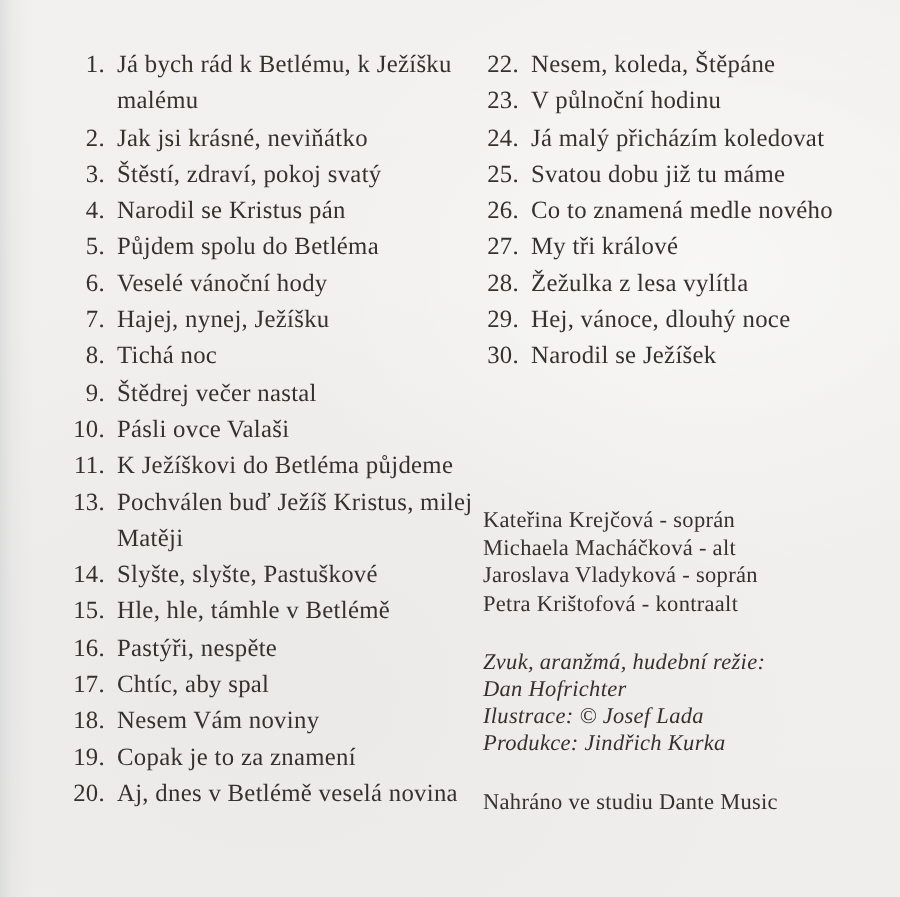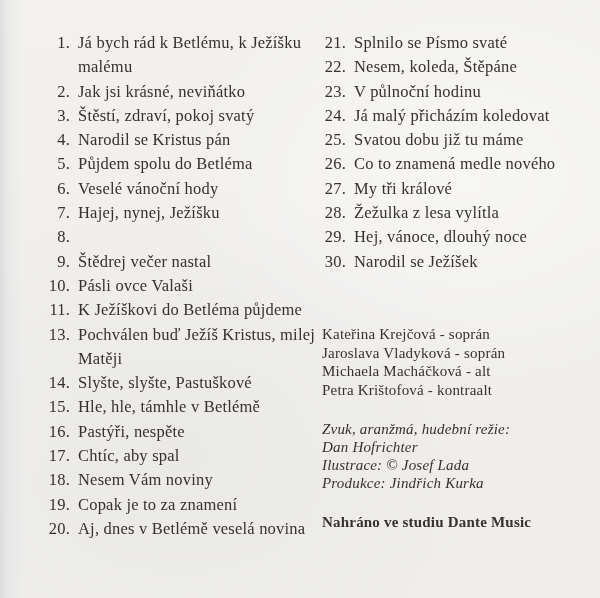--- a/index.html
+++ b/index.html
@@ -47,23 +47,23 @@
   
   .credits {
     position: absolute;
     left: 322px;
     top: 325px;
     width: 250px;
     font-size: 15px;
     line-height: 18.6px;
     letter-spacing: 0.2px;
   }
-  .credits .performers { margin-bottom: 21px; }
+  .credits .performers { margin-bottom: 21px; margin-top: 13px; }
   .credits .production .line { line-height: 18px; font-style: italic; }
-  .credits .studio { margin-top: 21px; font-weight: bold; }
+  .credits .studio { margin-top: 21px; }
   .credit-line { white-space: nowrap; }
 </style>
 </head>
 <body>
 
 <div class="page">
 
   <div class="tracklist left">
 
   <div class="track">
@@ -89,20 +89,21 @@
       <div class="track">
       <span class="num">6.</span>
       <span class="title">Veselé vánoční hody</span>
     </div>
       <div class="track">
       <span class="num">7.</span>
       <span class="title">Hajej, nynej, Ježíšku</span>
     </div>
       <div class="track">
       <span class="num">8.</span>
+      <span class="title">Tichá noc</span>
     </div>
       <div class="track">
       <span class="num">9.</span>
       <span class="title">Štědrej večer nastal</span>
     </div>
       <div class="track">
       <span class="num">10.</span>
       <span class="title">Pásli ovce Valaši</span>
     </div>
       <div class="track">
@@ -138,24 +139,20 @@
       <span class="title">Copak je to za znamení</span>
     </div>
       <div class="track">
       <span class="num">20.</span>
       <span class="title">Aj, dnes v Betlémě veselá novina</span>
     </div>
     </div>
 
   <div class="tracklist right">
 
-  <div class="track">
-      <span class="num">21.</span>
-      <span class="title">Splnilo se Písmo svaté</span>
-    </div>
       <div class="track">
       <span class="num">22.</span>
       <span class="title">Nesem, koleda, Štěpáne</span>
     </div>
       <div class="track">
       <span class="num">23.</span>
       <span class="title">V půlnoční hodinu</span>
     </div>
       <div class="track">
       <span class="num">24.</span>
@@ -185,22 +182,22 @@
       <span class="num">30.</span>
       <span class="title">Narodil se Ježíšek</span>
     </div>
     </div>
 
   <div class="credits">
 
     <div class="performers">
 
     <div class="credit-line">Kateřina Krejčová - soprán</div>
+        <div class="credit-line">Michaela Macháčková - alt</div>
         <div class="credit-line">Jaroslava Vladyková - soprán</div>
-        <div class="credit-line">Michaela Macháčková - alt</div>
         <div class="credit-line">Petra Krištofová - kontraalt</div>
       </div>
 
     <div class="production">
 
     <div class="line credit-line">Zvuk, aranžmá, hudební režie:</div>
         <div class="line credit-line">Dan Hofrichter</div>
         <div class="line credit-line">Ilustrace: © Josef Lada</div>
         <div class="line credit-line">Produkce: Jindřich Kurka</div>
       </div>

